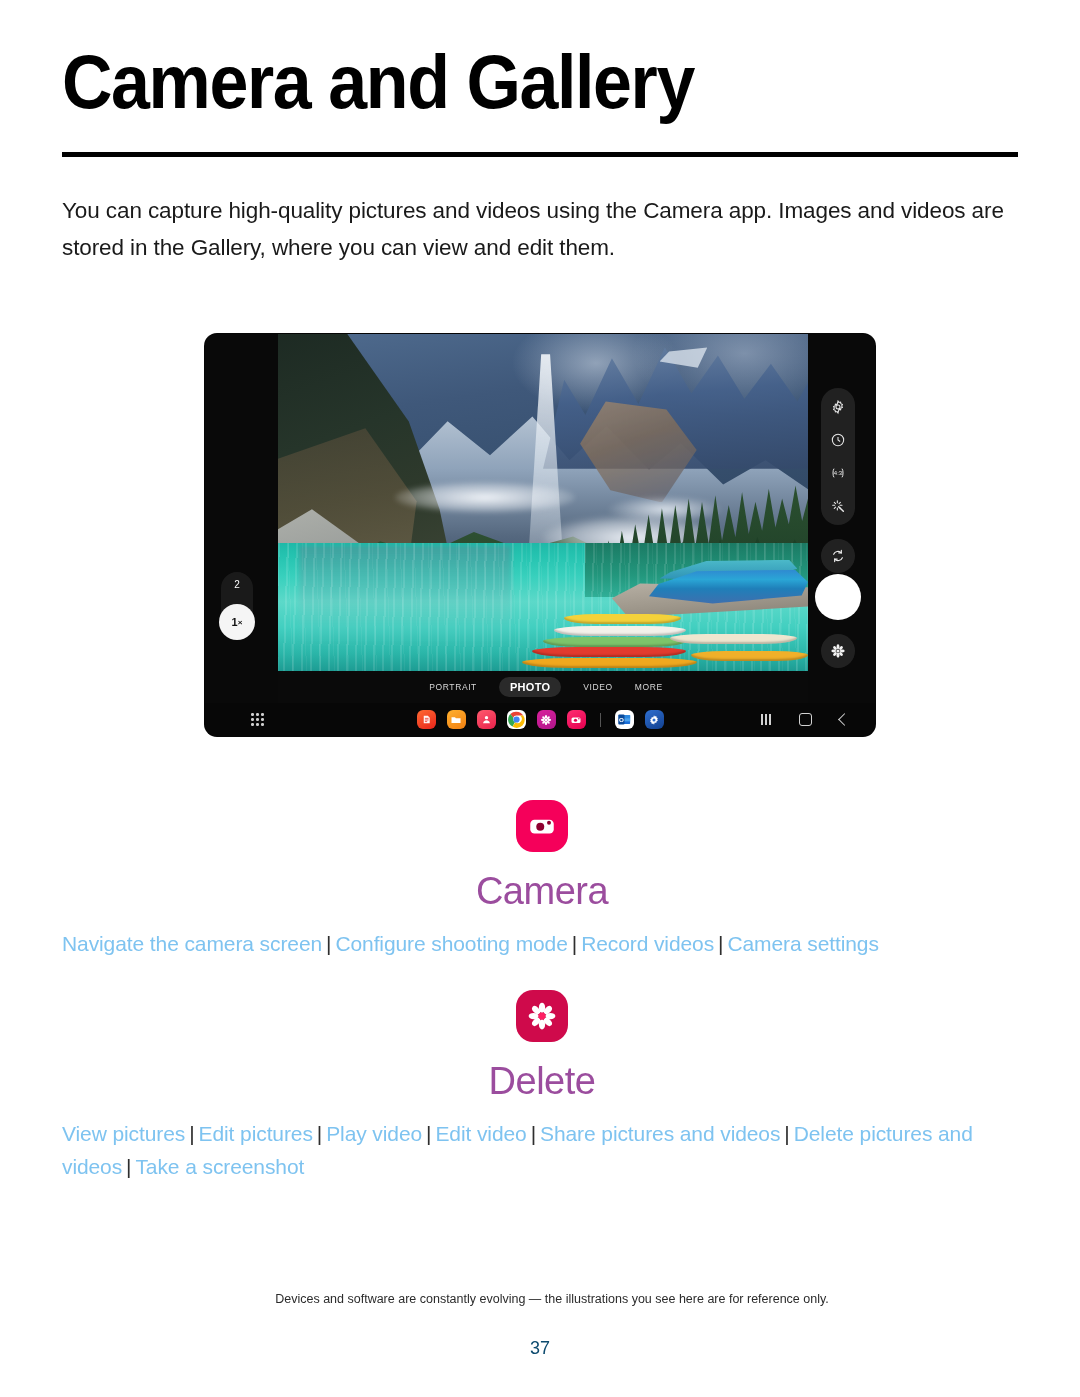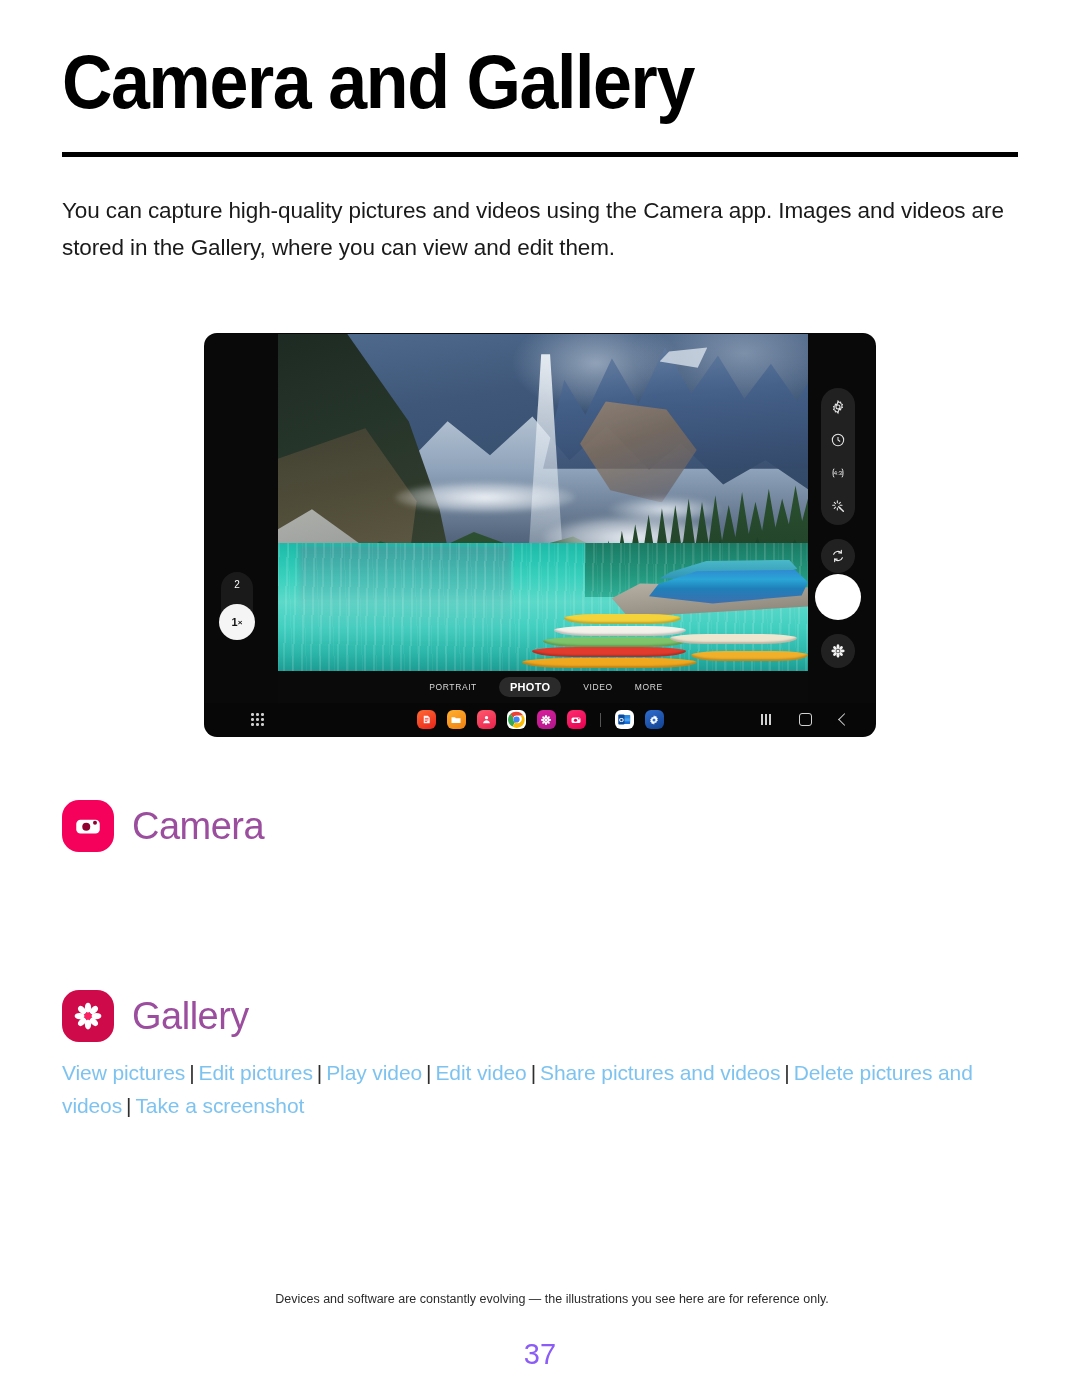--- a/index.html
+++ b/index.html
@@ -416,20 +416,21 @@
 
   
   .app-section { position: absolute; left: 62px; width: 960px; }
   .sec-camera { top: 800px; }
   .sec-gallery { top: 990px; }
 
   .sec-head {
     display: flex;
     align-items: center;
     gap: 18px;
+    flex-direction: column;
   }
   .sec-badge {
     width: 52px;
     height: 52px;
     border-radius: 17px;
     display: flex;
     align-items: center;
     justify-content: center;
     flex: none;
   }
@@ -461,22 +462,22 @@
     text-align: center;
     font-size: 12.5px;
     color: #2b2b2b;
   }
   .pagenum {
     position: absolute;
     left: 0;
     top: 1338px;
     width: 100%;
     text-align: center;
-    font-size: 29px;
-    color: #8b5cf6;
+    font-size: 18px;
+    color: #0c4a6e;
   }
 </style>
 </head>
 <body>
 
 <div class="page-title">Camera and Gallery</div>
 <div class="title-rule"></div>
 <div class="intro">You can capture high-quality pictures and videos using the Camera app. Images and videos are stored in the Gallery, where you can view and edit them.</div>
 
 <div class="tablet">
@@ -678,40 +679,43 @@
   <div class="sec-head">
     <span class="sec-badge badge-camera">
       <svg viewBox="0 0 24 24" width="30" height="30">
         <rect x="2.6" y="7" width="18.8" height="11" rx="3.4" fill="#ffffff"></rect>
         <circle cx="10.6" cy="12.6" r="3.2" fill="#8e0030"></circle>
         <circle cx="17.6" cy="9.4" r="1.6" fill="#8e0030"></circle>
       </svg>
     </span>
     <span class="sec-name">Camera</span>
   </div>
+  <div class="links">
+    <a style="color:inherit;text-decoration:none;">Navigate the camera screen</a><span class="sep">|</span><a style="color:inherit;text-decoration:none;">Configure shooting mode</a><span class="sep">|</span><a style="color:inherit;text-decoration:none;">Record videos</a><span class="sep">|</span><a style="color:inherit;text-decoration:none;">Camera settings</a>
+  </div>
 </div>
 
 <div class="app-section sec-gallery">
   <div class="sec-head">
     <span class="sec-badge badge-gallery">
       <svg viewBox="0 0 24 24" width="30" height="30">
         <g fill="#ffffff">
           <ellipse cx="12" cy="5.3" rx="2.5" ry="4"></ellipse>
           <ellipse cx="12" cy="18.7" rx="2.5" ry="4"></ellipse>
           <ellipse cx="5.3" cy="12" rx="4" ry="2.5"></ellipse>
           <ellipse cx="18.7" cy="12" rx="4" ry="2.5"></ellipse>
           <ellipse cx="7.3" cy="7.3" rx="2.4" ry="3.9" transform="rotate(-45 7.3 7.3)"></ellipse>
           <ellipse cx="16.7" cy="16.7" rx="2.4" ry="3.9" transform="rotate(-45 16.7 16.7)"></ellipse>
           <ellipse cx="16.7" cy="7.3" rx="2.4" ry="3.9" transform="rotate(45 16.7 7.3)"></ellipse>
           <ellipse cx="7.3" cy="16.7" rx="2.4" ry="3.9" transform="rotate(45 7.3 16.7)"></ellipse>
         </g>
         <circle cx="12" cy="12" r="2.7" fill="#ff1f63"></circle>
       </svg>
     </span>
-    <span class="sec-name">Gallery</span>
+    <span class="sec-name">Delete</span>
   </div>
   <div class="links">
     <a style="color:inherit;text-decoration:none;">View pictures</a><span class="sep">|</span><a style="color:inherit;text-decoration:none;">Edit pictures</a><span class="sep">|</span><a style="color:inherit;text-decoration:none;">Play video</a><span class="sep">|</span><a style="color:inherit;text-decoration:none;">Edit video</a><span class="sep">|</span><a style="color:inherit;text-decoration:none;">Share pictures and videos</a><span class="sep">|</span><a style="color:inherit;text-decoration:none;">Delete pictures and videos</a><span class="sep">|</span><a style="color:inherit;text-decoration:none;">Take a screenshot</a>
   </div>
 </div>
 
 <div class="footnote">Devices and software are constantly evolving — the illustrations you see here are for reference only.</div>
 <div class="pagenum">37</div>
 
 </body></html>

